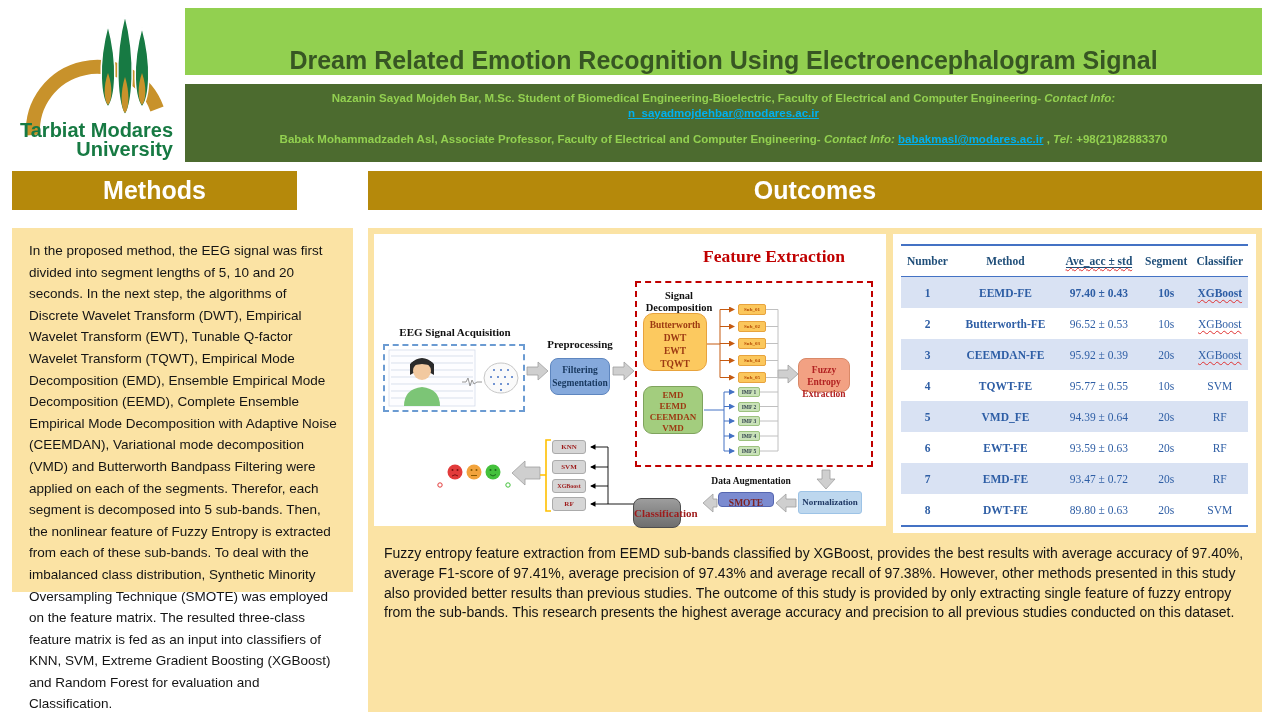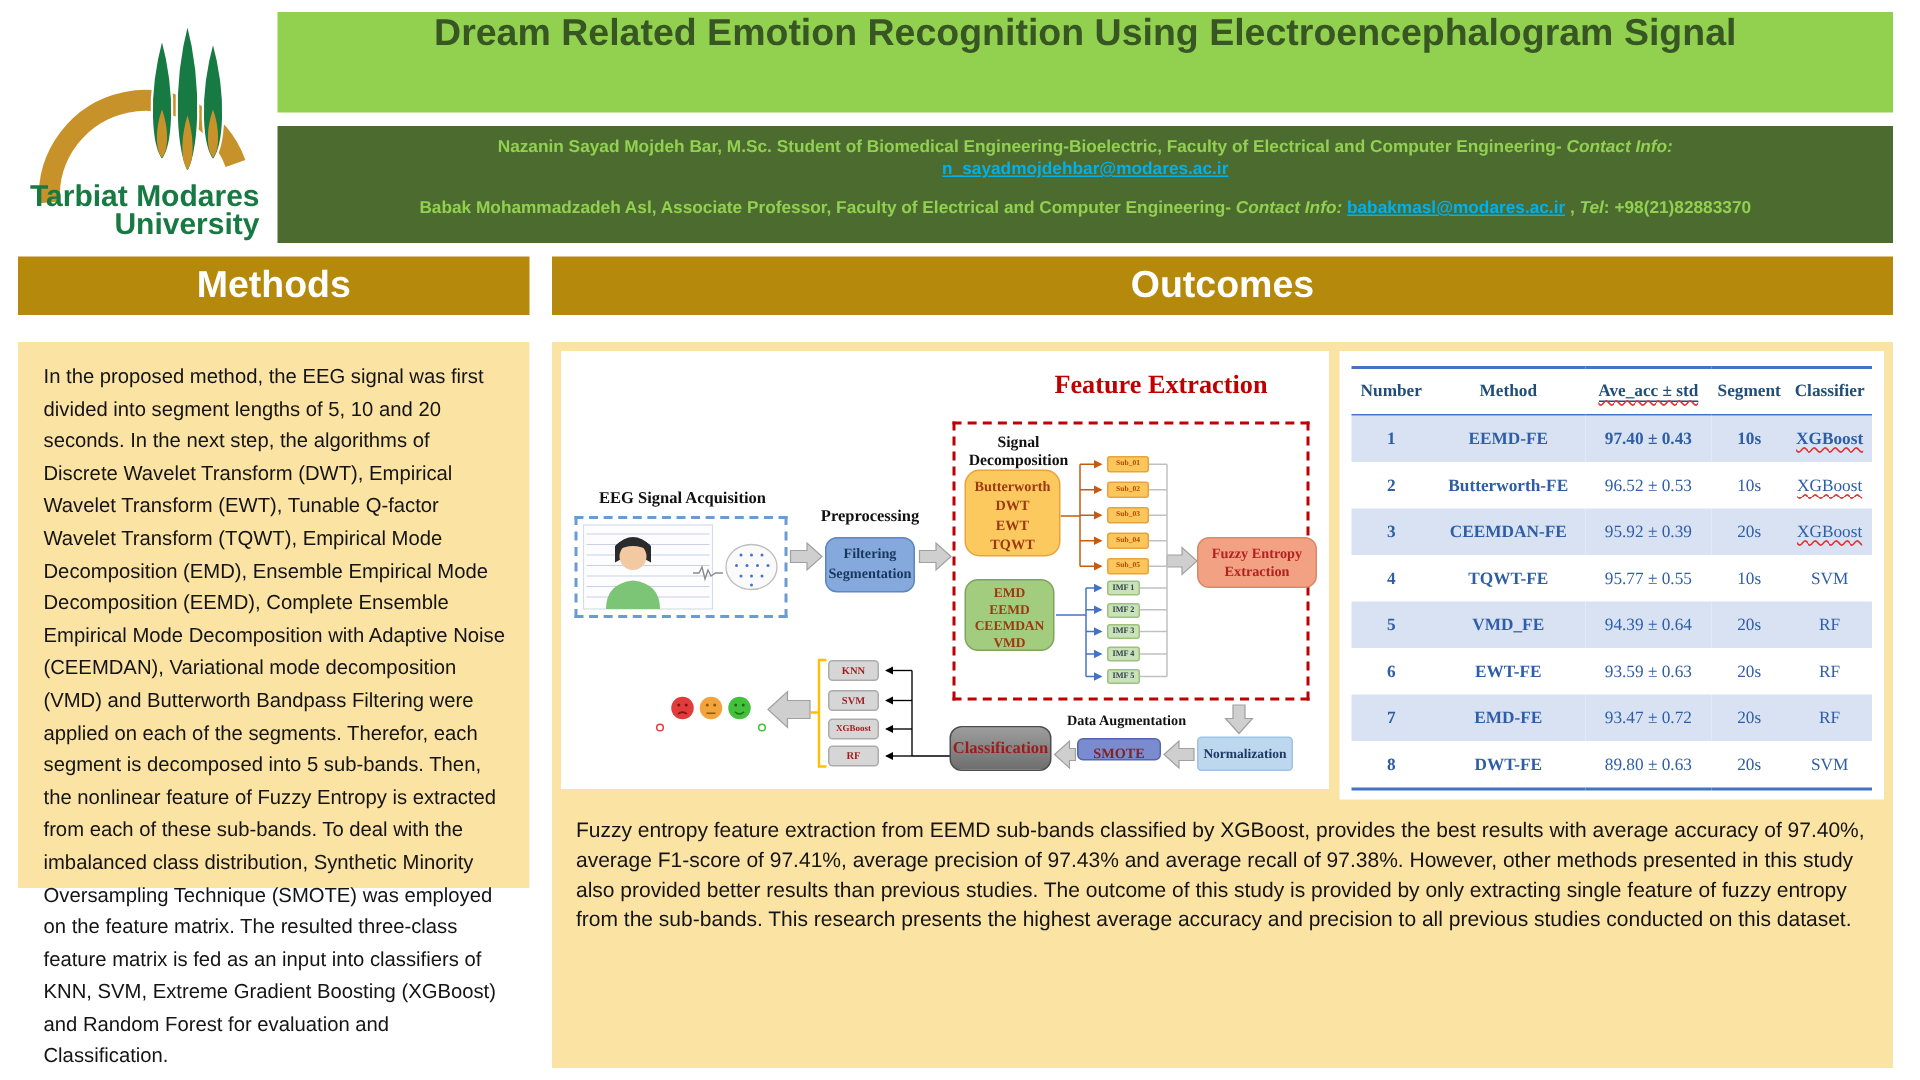--- a/index.html
+++ b/index.html
@@ -2,33 +2,33 @@
 <html><head>
 <meta charset="utf-8">
 <style>
   html,body{margin:0;padding:0;}
   body{width:1280px;height:720px;position:relative;background:#fff;
        font-family:"Liberation Sans",sans-serif;overflow:hidden;}
   .abs{position:absolute;}
 
   
   #title-bar{left:185px;top:8px;width:1077px;height:67px;background:#92D050;
-    display:flex;align-items:flex-start;justify-content:center;}
+    display:flex;align-items:flex-end;justify-content:center;}
   #title-bar .t{color:#375623;font-size:25px;font-weight:bold;}
   #authors{left:185px;top:84px;width:1077px;height:78px;background:#4C6B2F;
     color:#92D050;font-size:11.5px;font-weight:bold;text-align:center;padding-top:7px;box-sizing:border-box;}
   .author-line{line-height:15px;}
   .author-line.second{margin-top:11px;}
   .contact{font-style:italic;}
   .email{color:#00B0F0;text-decoration:underline;cursor:pointer;}
 
   
   .section-bar{height:39px;background:#B5890B;color:#fff;display:flex;align-items:center;justify-content:center;
     font-size:25px;font-weight:bold;}
-  #methods-bar{left:12px;top:171px;width:341px;}
+  #methods-bar{left:12px;top:171px;width:285px;}
   #outcomes-bar{left:368px;top:171px;width:894px;}
 
   
   #methods-panel{left:12px;top:228px;width:341px;height:364px;background:#FBE3A4;box-sizing:border-box;}
   .methods-text{padding:12px 16px 0 17px;font-size:13.5px;line-height:21.6px;color:#141414;}
   #outcomes-panel{left:368px;top:228px;width:894px;height:484px;background:#FBE3A4;}
   #diagram{left:6px;top:6px;width:512px;height:292px;background:#fff;}
   #table-panel{left:525px;top:6px;width:363px;height:299px;background:#fff;box-sizing:border-box;padding:10px 8px 4px 8px;}
   #summary{left:16px;top:316px;width:866px;font-size:14px;line-height:19.8px;color:#141414;}
 
@@ -41,27 +41,27 @@
   #blue-dash{position:absolute;left:9px;top:110px;width:142px;height:68px;border:2px dashed #6B9BD2;box-sizing:border-box;}
   #sigdec-label{left:265px;top:56px;width:80px;font-size:10.5px;line-height:12px;}
   #eeg-label{left:11px;top:92px;width:140px;font-size:11px;}
   #prep-label{left:171px;top:104px;width:70px;font-size:11px;text-align:center;}
   #filtering-box{left:176px;top:124px;width:60px;height:37px;background:#85A9DC;border:1px solid #5E86BF;
     border-radius:8px;color:#17375E;font-size:9.5px;line-height:13px;padding-top:5px;}
   #wavelet-box{left:269px;top:79px;width:64px;height:58px;background:#FCC95F;border:1px solid #E8A33D;
     border-radius:10px;color:#9C3912;font-size:9.5px;line-height:13px;padding-top:5px;}
   #emd-box{left:269px;top:152px;width:60px;height:48px;background:#A3CD7E;border:1px solid #7FA35D;
     border-radius:9px;color:#9C3912;font-size:9px;line-height:11px;padding-top:3px;}
-  #fuzzy-box{left:424px;top:124px;width:80px;height:34px;background:#F2A183;border:1px solid #D98968;
+  #fuzzy-box{left:424px;top:124px;width:52px;height:34px;background:#F2A183;border:1px solid #D98968;
     border-radius:8px;color:#B22222;font-size:9.5px;line-height:12px;padding-top:5px;}
   .sub-box{left:364px;width:28px;height:11px;background:#FBC75C;border:1px solid #E8A33D;border-radius:2px;
     color:#B34700;font-size:5px;line-height:9px;}
   .imf-box{left:364px;width:22px;height:10px;background:#C9E2B8;border:1px solid #9CC27E;border-radius:2px;
     color:#33434F;font-size:5.5px;line-height:8px;}
-  #class-box{left:259px;top:250px;width:68px;height:30px;border-radius:8px;border:1px solid #4D4D4D;
+  #class-box{left:259px;top:264px;width:48px;height:30px;border-radius:8px;border:1px solid #4D4D4D;
     background:linear-gradient(#9d9d9d,#6e6e6e);color:#9E1B1B;font-size:11px;line-height:28px;}
   #dataaug-label{left:334px;top:242px;width:86px;font-size:9.5px;}
   #smote-box{left:344px;top:258px;width:56px;height:15px;background:#7B8BD0;border:1px solid #5566B0;
     border-radius:4px;color:#7E2222;font-size:9.5px;line-height:21px;}
   #norm-box{left:424px;top:257px;width:64px;height:23px;background:#BDD7EE;border:1px solid #9DC3E6;
     border-radius:3px;color:#1F3864;font-size:9px;line-height:21px;}
   .clf-box{left:178px;width:34px;height:14px;background:#D6D6D6;border:1px solid #ABABAB;border-radius:3px;
     color:#9E1B1B;font-size:7px;line-height:12px;}
   .clf-box.small{font-size:6px;}
 

